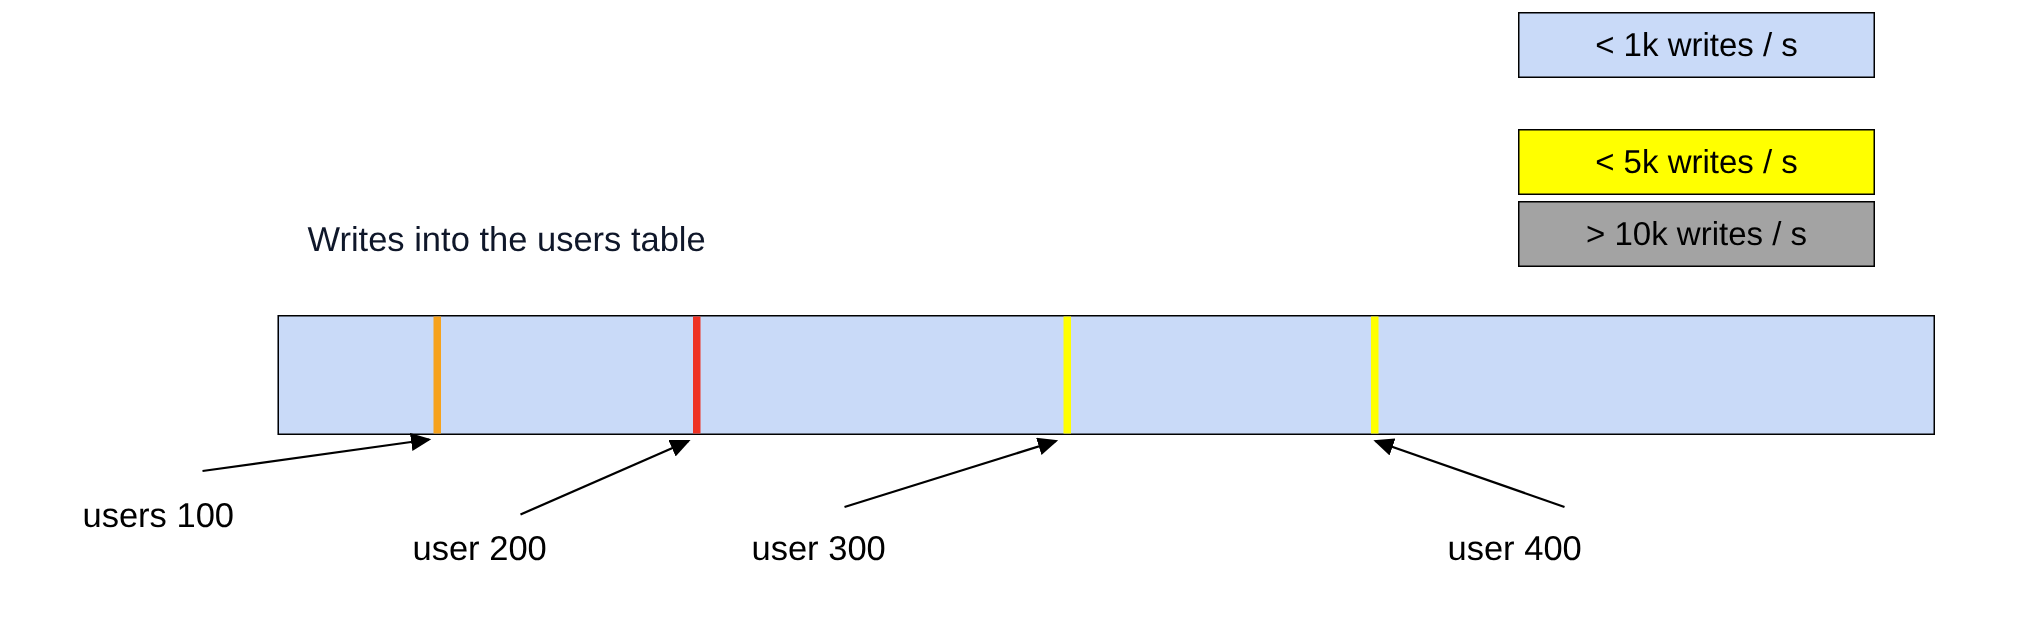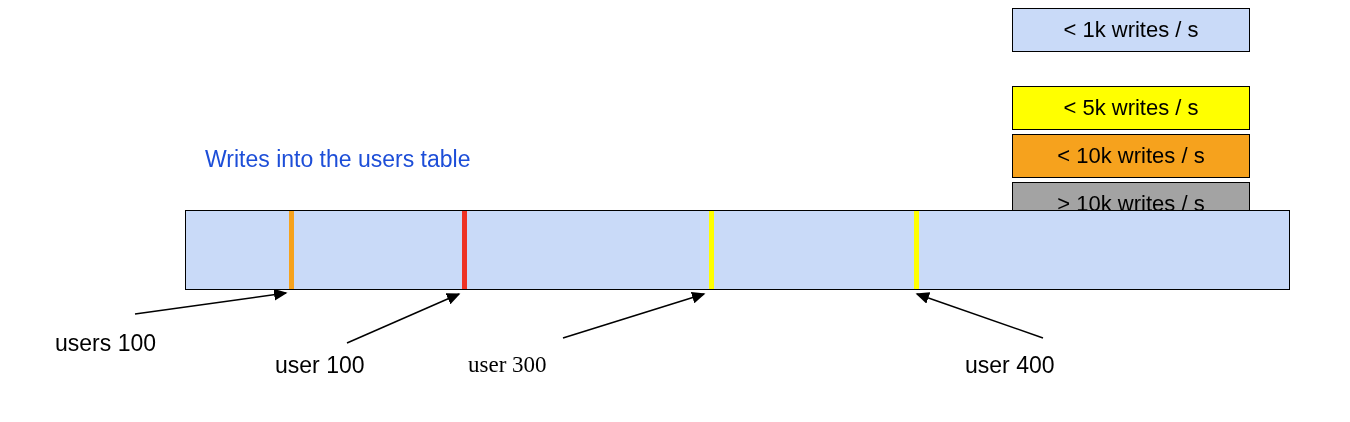--- a/index.html
+++ b/index.html
@@ -15,21 +15,21 @@
     background: #ffffff;
     overflow: hidden;
   }
 
   
   .diagram-title {
     position: absolute;
     left: 205px;
     top: 146px;
     font-size: 23px;
-    color: #1d4ed8;
+    color: #0f172a;
     white-space: nowrap;
   }
 
   
   .legend {
     position: absolute;
     left: 1012px;
     top: 8px;
     width: 238px;
   }
@@ -69,21 +69,21 @@
 
   
   .user-label {
     position: absolute;
     font-size: 23px;
     color: #000000;
     white-space: nowrap;
   }
   .user-label-0 { left: 55px;  top: 330px; }
   .user-label-1 { left: 275px; top: 352px; }
-  .user-label-2 { left: 468px; top: 352px; font-family: Liberation Serif, serif; }
+  .user-label-2 { left: 501px; top: 352px; }
   .user-label-3 { left: 965px; top: 352px; text-align: right; }
 
   
   .arrow-layer {
     position: absolute;
     left: 0;
     top: 0;
     width: 1350px;
     height: 422px;
     pointer-events: none;
@@ -94,39 +94,36 @@
 
 <div id="canvas">
 
   <div class="legend">
     <div class="legend-item" style="background-color: rgb(201, 218, 248);">
       <span>&lt; 1k writes / s</span>
     </div>
     <div class="legend-item" style="background-color: rgb(255, 255, 0); margin-top: 34px;">
       <span>&lt; 5k writes / s</span>
     </div>
-    <div class="legend-item" style="background-color: rgb(246, 162, 29);">
-      <span>&lt; 10k writes / s</span>
-    </div>
     <div class="legend-item" style="background-color: #a3a3a3;">
       <span>&gt; 10k writes / s</span>
     </div>
   </div>
 
   <div class="diagram-title">Writes into the users table</div>
 
   <div class="writes-bar" style="background-color: rgb(201, 218, 248);">
     <div class="shard-marker marker-0" style="background-color: rgb(246, 162, 29);"></div>
     <div class="shard-marker marker-1" style="background-color: rgb(238, 50, 36);"></div>
     <div class="shard-marker marker-2" style="background-color: rgb(255, 255, 0);"></div>
     <div class="shard-marker marker-3" style="background-color: rgb(255, 255, 0);"></div>
   </div>
 
   <div class="user-label user-label-0">users 100</div>
-  <div class="user-label user-label-1">user 100</div>
+  <div class="user-label user-label-1">user 200</div>
   <div class="user-label user-label-2">user 300</div>
   <div class="user-label user-label-3">user 400</div>
 
   <svg class="arrow-layer" viewBox="0 0 1350 422" xmlns="http://www.w3.org/2000/svg">
     <defs>
       <marker id="arrowhead" markerWidth="10" markerHeight="8" refX="8" refY="4" orient="auto">
         <path d="M0,0 L9,4 L0,8 Z" fill="#000000"></path>
       </marker>
     </defs>
     <line x1="135" y1="314" x2="286" y2="293" stroke="#000000" stroke-width="1.5" marker-end="url(#arrowhead)"></line>

